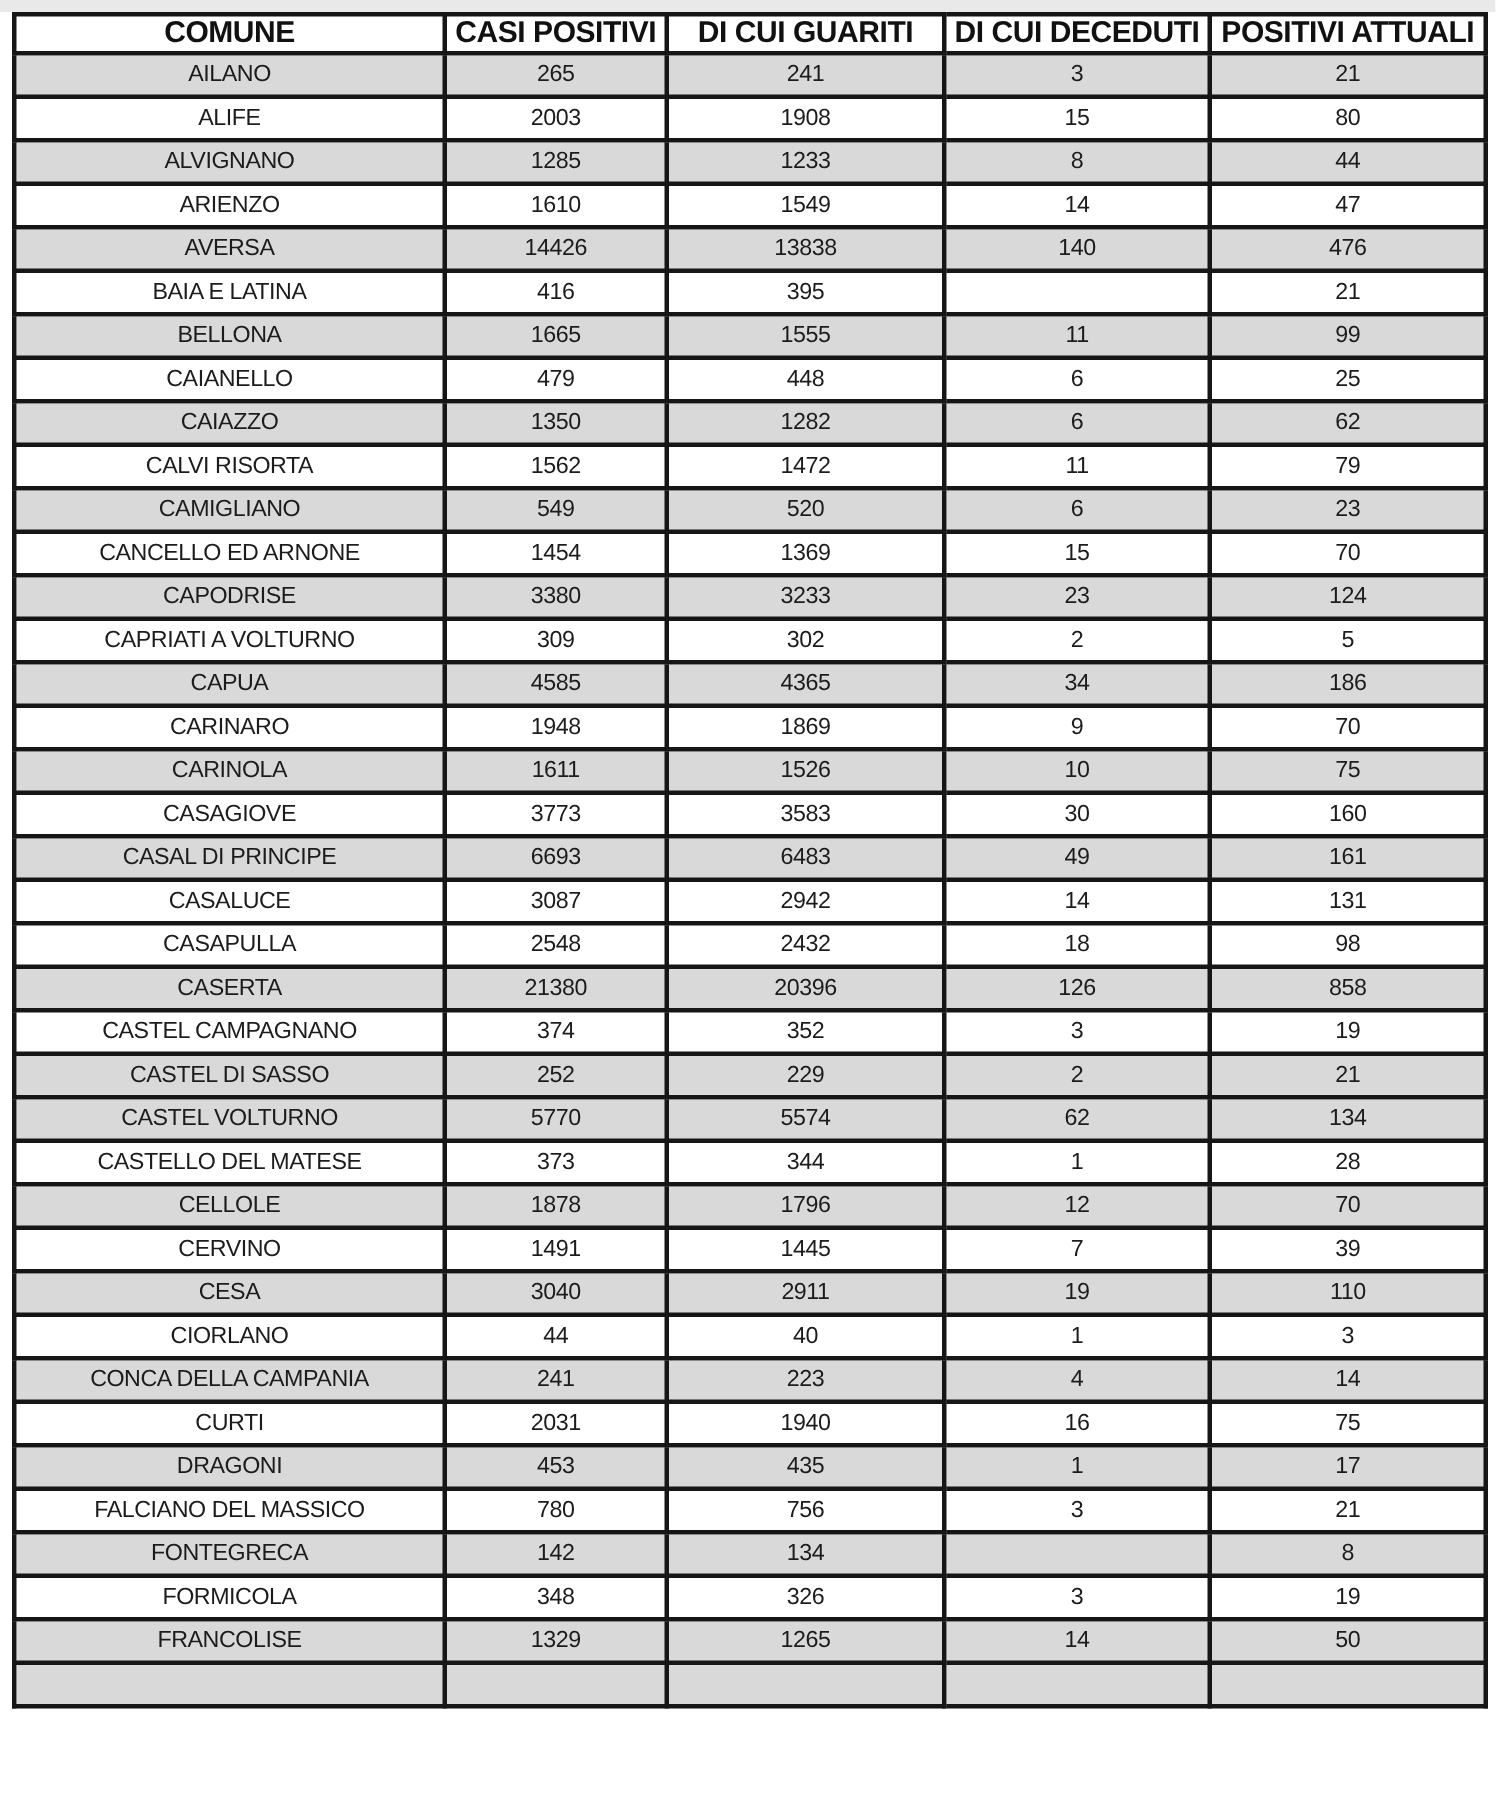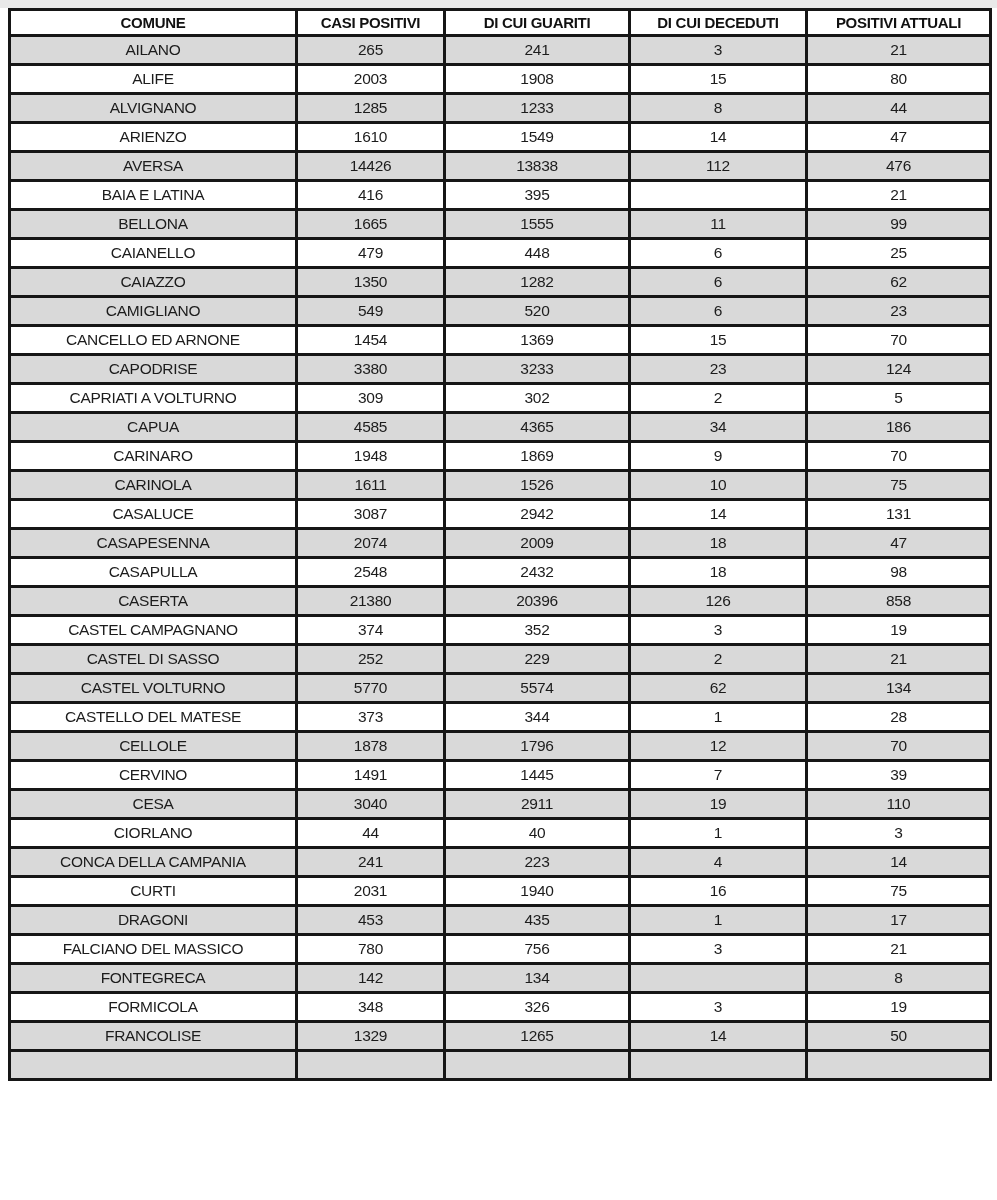--- a/index.html
+++ b/index.html
@@ -26,21 +26,21 @@
   .data-table td {
     border: 3px solid #161616;
     text-align: center;
     vertical-align: middle;
     padding: 0 2px;
     overflow: hidden;
     white-space: nowrap;
   }
   .data-table th {
     height: 23px;
-    font-size: 15px;
+    font-size: 20px;
     font-weight: 700;
     letter-spacing: -0.3px;
     color: #111111;
     background: #ffffff;
   }
   .data-table td {
     height: 26px;
     font-size: 15.5px;
     font-weight: 400;
     letter-spacing: -0.3px;
@@ -104,21 +104,21 @@
         <td>ARIENZO</td>
         <td>1610</td>
         <td>1549</td>
         <td>14</td>
         <td>47</td>
       </tr>
       <tr class="alt">
         <td>AVERSA</td>
         <td>14426</td>
         <td>13838</td>
-        <td>112</td>
+        <td>140</td>
         <td>476</td>
       </tr>
       <tr>
         <td>BAIA E LATINA</td>
         <td>416</td>
         <td>395</td>
         <td></td>
         <td>21</td>
       </tr>
       <tr class="alt">
@@ -135,20 +135,27 @@
         <td>6</td>
         <td>25</td>
       </tr>
       <tr class="alt">
         <td>CAIAZZO</td>
         <td>1350</td>
         <td>1282</td>
         <td>6</td>
         <td>62</td>
       </tr>
+      <tr>
+        <td>CALVI RISORTA</td>
+        <td>1562</td>
+        <td>1472</td>
+        <td>11</td>
+        <td>79</td>
+      </tr>
       <tr class="alt">
         <td>CAMIGLIANO</td>
         <td>549</td>
         <td>520</td>
         <td>6</td>
         <td>23</td>
       </tr>
       <tr>
         <td>CANCELLO ED ARNONE</td>
         <td>1454</td>
@@ -185,33 +192,40 @@
         <td>70</td>
       </tr>
       <tr class="alt">
         <td>CARINOLA</td>
         <td>1611</td>
         <td>1526</td>
         <td>10</td>
         <td>75</td>
       </tr>
       <tr>
+        <td>CASAGIOVE</td>
+        <td>3773</td>
+        <td>3583</td>
+        <td>30</td>
+        <td>160</td>
+      </tr>
+      <tr class="alt">
+        <td>CASAL DI PRINCIPE</td>
+        <td>6693</td>
+        <td>6483</td>
+        <td>49</td>
+        <td>161</td>
+      </tr>
+      <tr>
         <td>CASALUCE</td>
         <td>3087</td>
         <td>2942</td>
         <td>14</td>
         <td>131</td>
       </tr>
-      <tr class="alt">
-        <td>CASAPESENNA</td>
-        <td>2074</td>
-        <td>2009</td>
-        <td>18</td>
-        <td>47</td>
-      </tr>
       <tr>
         <td>CASAPULLA</td>
         <td>2548</td>
         <td>2432</td>
         <td>18</td>
         <td>98</td>
       </tr>
       <tr class="alt">
         <td>CASERTA</td>
         <td>21380</td>

